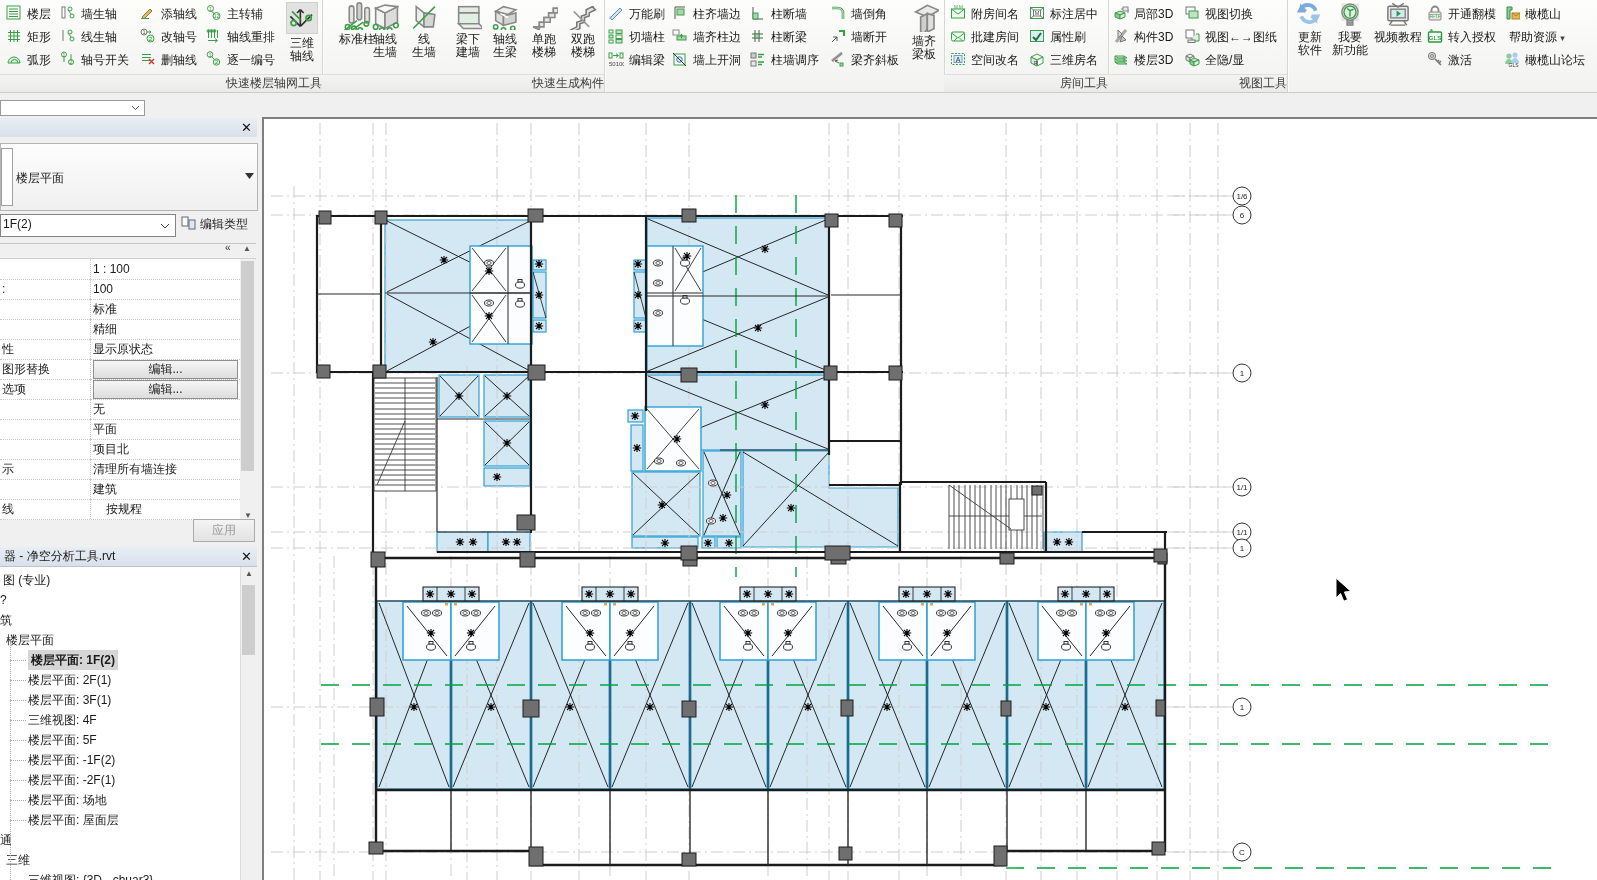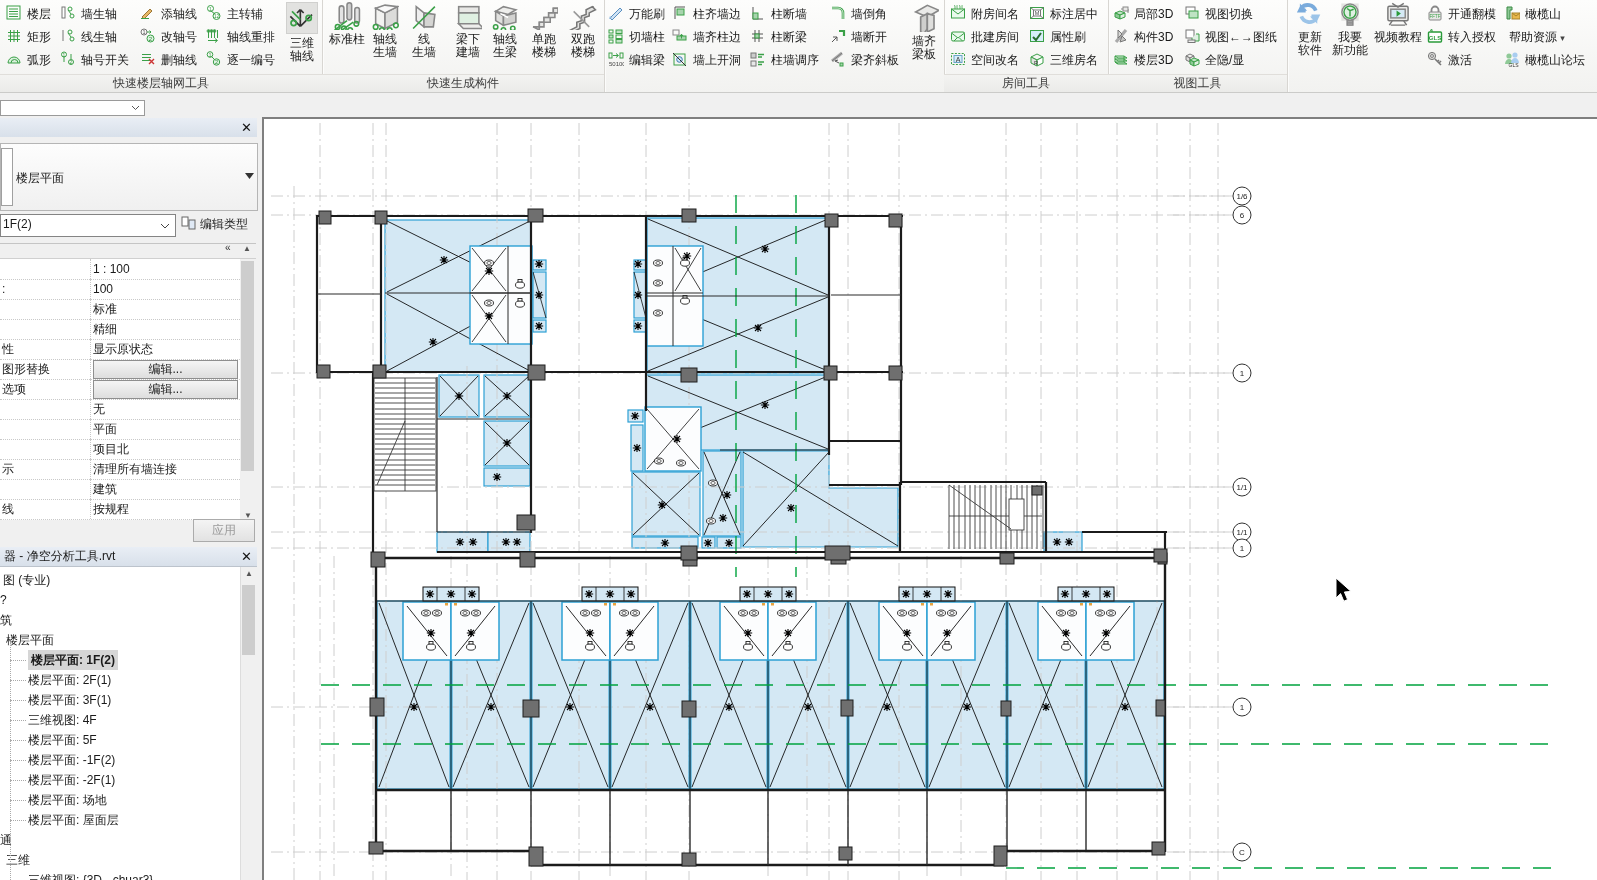--- a/index.html
+++ b/index.html
@@ -1,16 +1,16 @@
 <!DOCTYPE html>
 <html><head><meta charset="utf-8"><style>
 html,body{margin:0;padding:0}
 body{width:1597px;height:880px;position:relative;overflow:hidden;background:#fff;font-family:"Liberation Sans",sans-serif;font-size:12px;color:#1a1a1a}
 #ribbon{position:absolute;left:0;top:0;width:1597px;height:92px;background:linear-gradient(#fdfdfc,#f2f2f0)}
-.cap{position:absolute;top:74px;height:18px;background:linear-gradient(#f3f3f1,#eaeae8);border-top:1px solid #e0deda;text-align:center;color:#3c3c3c;line-height:17px}
+.cap{position:absolute;top:74px;height:18px;background:linear-gradient(#f3f3f1,#eaeae8);border-top:1px solid #e0deda;text-align:right;color:#3c3c3c;line-height:17px}
 .sep{position:absolute;top:0;height:92px;width:1px;background:#d8d6d2;box-shadow:1px 0 0 #fcfcfb}
 .sm{position:absolute;height:23px;line-height:23px;white-space:nowrap}
 .sm svg{vertical-align:-3px;margin-right:5px}
 .lg{position:absolute;top:2px;text-align:center;line-height:13px}
 .lg svg{display:block;margin:0 auto 3px}
 #bar2{position:absolute;left:0;top:92px;width:1597px;height:26px;background:#f0f0f0;border-top:1px solid #cbcbc9}
 #panel{position:absolute;left:0;top:118px;width:263px;height:762px;background:#f0f0f0;overflow:hidden}
 .tbar{position:absolute;left:0;width:257px;height:19px;background:linear-gradient(#e9eef5,#d8e0ea);border-bottom:1px solid #bcc3cc;line-height:19px}
 .row{position:absolute;left:0;height:20px;line-height:20px;white-space:nowrap}
 .tree{position:absolute;height:20px;line-height:20px;white-space:nowrap}
@@ -360,21 +360,21 @@
 <div class="sm" style="left:206px;top:49px"><svg width="16" height="16">
         <use href="#i-onebyone"></use>
       </svg>逐一编号</div>
 
 <div class="lg" style="left:284px;width:36px"><svg style="background:#e2e2e0;border:1px solid #d0d0ce;" width="30" height="30" viewBox="0 0 18 18">
         <use href="#i-3daxis"></use>
       </svg>三维<br>轴线</div>
 <div class="cap" style="left:0px;width:322px">快速楼层轴网工具</div>
 <div class="sep" style="left:322px"></div>
 
-<div class="lg" style="left:328px;width:38px"><svg style="" width="28" height="28" viewBox="0 0 18 18">
+<div class="lg" style="left:338px;width:38px"><svg style="" width="28" height="28" viewBox="0 0 18 18">
         <use href="#i-col3d"></use>
       </svg>标准柱</div>
 <div class="lg" style="left:366px;width:38px"><svg style="" width="28" height="28" viewBox="0 0 18 18">
         <use href="#i-wall3d"></use>
       </svg>轴线<br>生墙</div>
 <div class="lg" style="left:406px;width:36px"><svg style="" width="28" height="28" viewBox="0 0 18 18">
         <use href="#i-linewall"></use>
       </svg>线<br>生墙</div>
 <div class="lg" style="left:448px;width:40px"><svg style="" width="28" height="28" viewBox="0 0 18 18">
         <use href="#i-beamwall"></use>
@@ -590,21 +590,21 @@
 <span style="position:absolute;left:90px;top:0;bottom:0;border-left:1px dotted #c9c9c9"></span>
 <span style="position:absolute;left:93px">清理所有墙连接</span>
 </div>
 <div class="row" style="top:235px;width:240px;border-bottom:1px dotted #c9c9c9">
 <span style="position:absolute;left:90px;top:0;bottom:0;border-left:1px dotted #c9c9c9"></span>
 <span style="position:absolute;left:93px">建筑</span>
 </div>
 <div class="row" style="top:255px;width:240px;border-bottom:1px dotted #c9c9c9">
 <span style="position:absolute;left:2px">线</span>
 <span style="position:absolute;left:90px;top:0;bottom:0;border-left:1px dotted #c9c9c9"></span>
-<span style="position:absolute;left:93px">按规程</span>
+<span style="position:absolute;left:106px">按规程</span>
 </div>
 <div style="position:absolute;left:240px;top:15px;width:16px;height:261px;background:#f0f0f0">
           <div style="position:absolute;left:1px;top:2px;width:13px;height:210px;background:#cdcdcd"></div>
           <span style="position:absolute;left:4px;bottom:0px;font-size:8px;color:#555">▼</span>
         </div>
 </div>
 <div style="position:absolute;left:193px;top:382px;width:60px;height:21px;background:linear-gradient(#f4f4f4,#e2e2e2);border:1px solid #ababab;text-align:center;line-height:20px;color:#9a9a9a">应用</div>
 </div>
 
 <div class="tbar" style="top:429px">

